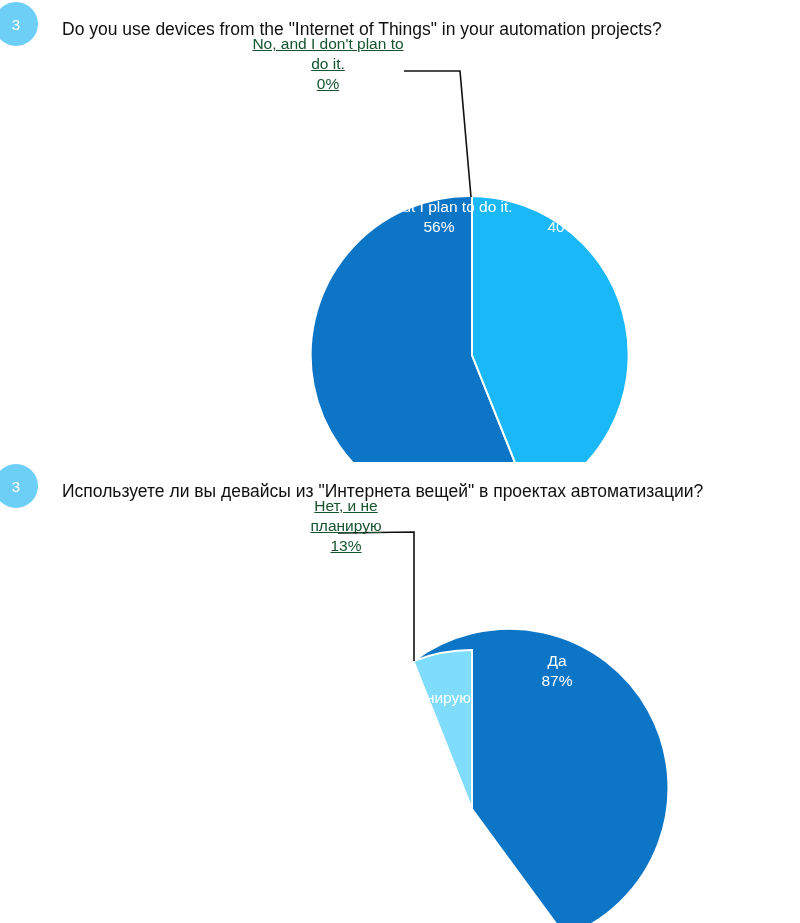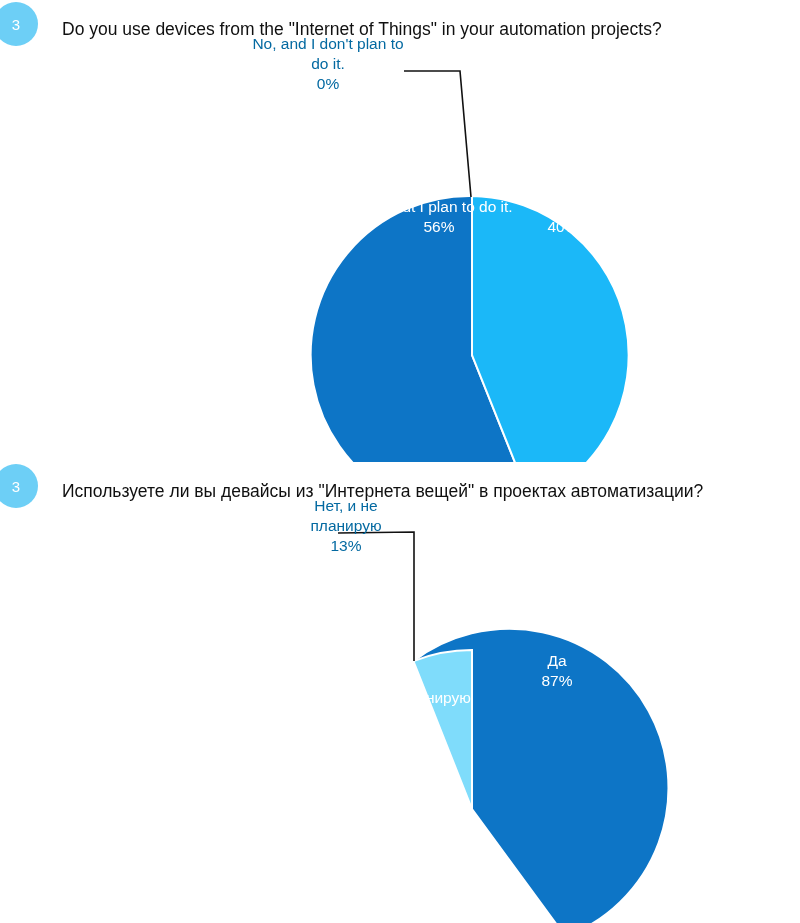--- a/index.html
+++ b/index.html
@@ -41,25 +41,26 @@
     font-family: "Liberation Sans", sans-serif;
   }
 
   
   .chart-wrap { position: relative; width: 800px; }
   .chart-svg { display: block; }
 
   .callout {
     position: absolute;
     font-size: 15.5px;
-    color: #0369a1;
+    color: #14532d;
     text-align: center;
     line-height: 1.28;
     white-space: pre-line;
     font-family: "Liberation Sans", sans-serif;
+    text-decoration: underline;
   }
 
   .slice-label {
     position: absolute;
     color: #ffffff;
     font-size: 15.5px;
     text-align: center;
     line-height: 1.3;
     white-space: pre-line;
     font-family: "Liberation Sans", sans-serif;

